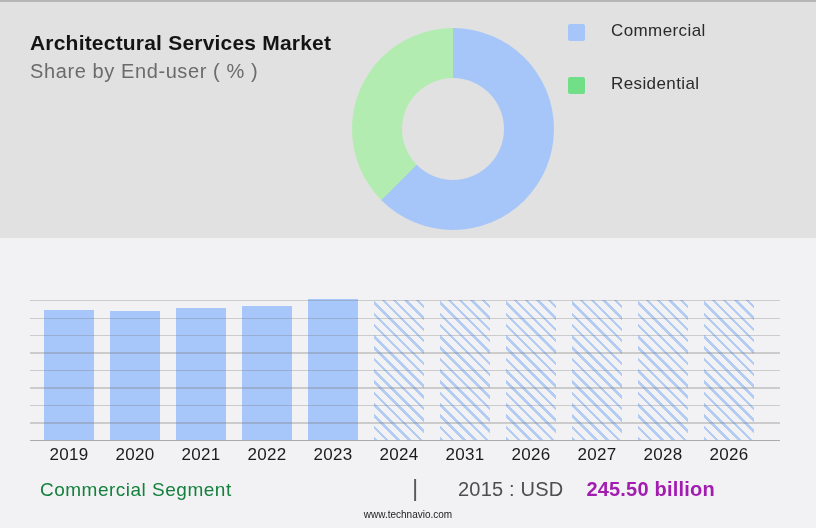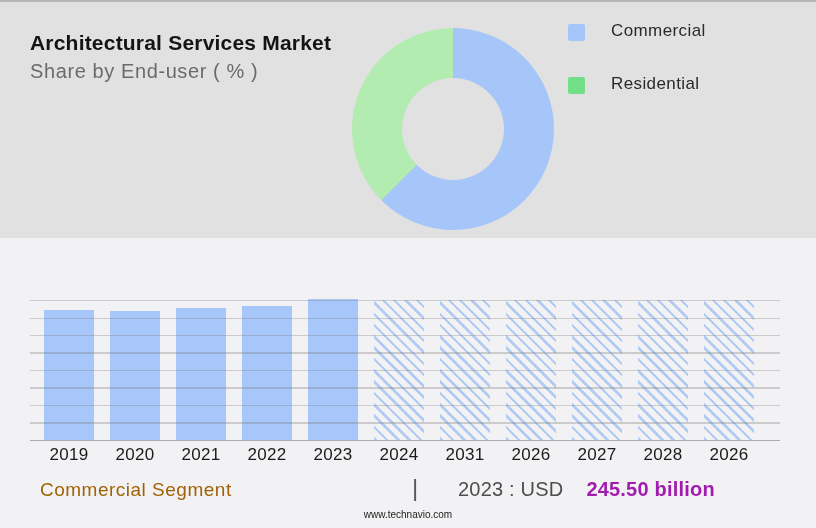--- a/index.html
+++ b/index.html
@@ -52,21 +52,21 @@
     font-size:17px;color:#1b1b1b;letter-spacing:.3px;
   }
   .grid-overlay{
     position:absolute;left:0;top:0;width:750px;height:140px;z-index:3;
     background:repeating-linear-gradient(to bottom,
       rgba(122,122,122,.32) 0 1px, transparent 1px 17.5px);
     pointer-events:none;
   }
   .footer-seg{
     position:absolute;left:40px;top:241px;
-    font-size:19px;color:#a16207;letter-spacing:.5px;
+    font-size:19px;color:#15803d;letter-spacing:.5px;
   }
   .footer-sep{
     position:absolute;left:412px;top:236px;
     font-size:24px;color:#5a5a5a;font-weight:300;
   }
   .footer-value{
     position:absolute;left:458px;top:240px;
     font-size:20px;color:#4e4e4e;letter-spacing:.2px;
   }
   .footer-value b{margin-left:23px;color:#a21caf;font-weight:700;}
@@ -144,16 +144,16 @@
         <div class="year">2028</div>
       </div>
       <div class="slot" style="left: 666px;">
         <div class="bar" style="height: 140px; background: repeating-linear-gradient(45deg, rgb(179, 204, 243) 0px, rgb(179, 204, 243) 2.5px, transparent 2.5px, transparent 8px);"></div>
         <div class="year">2026</div>
       </div>
     </div>
 
   <div class="footer-seg">Commercial Segment</div>
   <div class="footer-sep">|</div>
-  <div class="footer-value"><span>2023 : USD</span><b>245.50 billion</b></div>
+  <div class="footer-value"><span>2015 : USD</span><b>245.50 billion</b></div>
 
   <div class="site-url">www.technavio.com</div>
 </div>
 
 </body></html>

